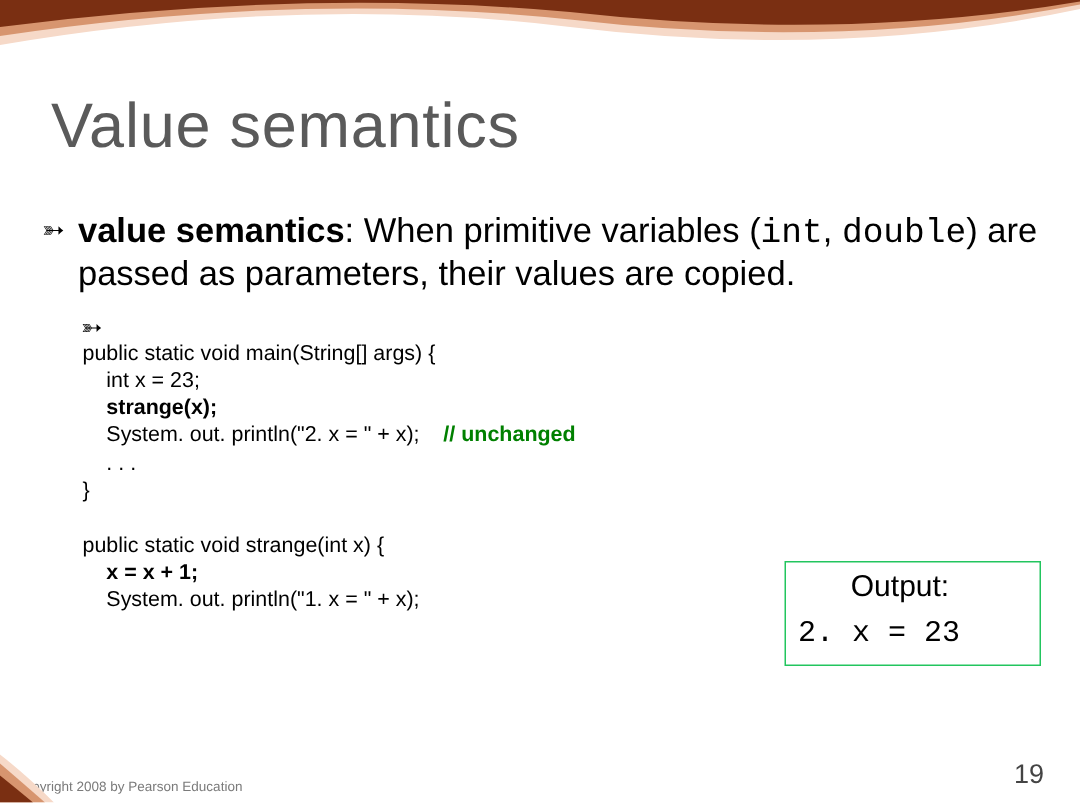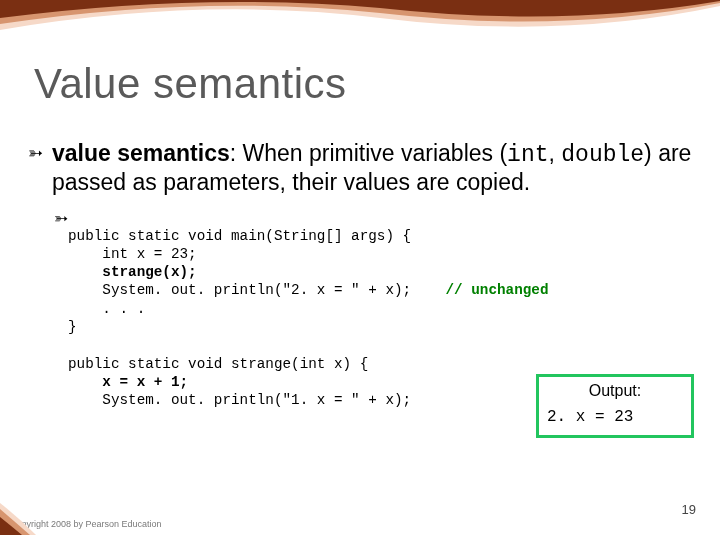--- a/index.html
+++ b/index.html
@@ -64,60 +64,60 @@
   }
   .sub-bullet .glyph {
     position: absolute;
     left: 0;
     top: 3px;
     font-size: 17px;
   }
   .mono { font-family: "Courier New", monospace; text-align: right; }
   .bold { font-weight: bold; }
   .codeblock {
-    font-family: Liberation Mono, monospace;
+    font-family: Liberation Sans, sans-serif;
     font-size: 14.3px;
     line-height: 1.28;
-    margin-left: 40px;
+    margin-left: 27px;
     margin-top: 12px;
     white-space: pre;
   }
   .comment { color: #008000; }
   .output-box {
     position: absolute;
     right: 26px;
     top: 374px;
     width: 136px;
-    border: 3px solid #22c55e;
+    border: 1px solid #22c55e;
     background: #fff;
-    padding: 4px 8px 8px 8px;
-    font-size: 16px;
+    padding: 4px 25px 8px 8px;
+    font-size: 20px;
     line-height: 1.25;
   }
   .output-box .hdr {
     text-align: center;
     font-family: Verdana, sans-serif;
     margin-bottom: 6px;
   }
   .output-box .line {
     font-family: "Courier New", monospace;
     white-space: pre;
   }
   .footer {
     position: absolute;
     bottom: 6px;
     left: 10px;
     font-size: 9px;
     color: #7a7a7a;
   }
   .pagenum {
     position: absolute;
-    bottom: 18px;
+    bottom: 8px;
     right: 24px;
-    font-size: 13px;
+    font-size: 18px;
     color: #444;
   }
   
   .bottom-accent {
     position: absolute;
     left: 0;
     bottom: 0;
     width: 36px;
     height: 36px;
   }

